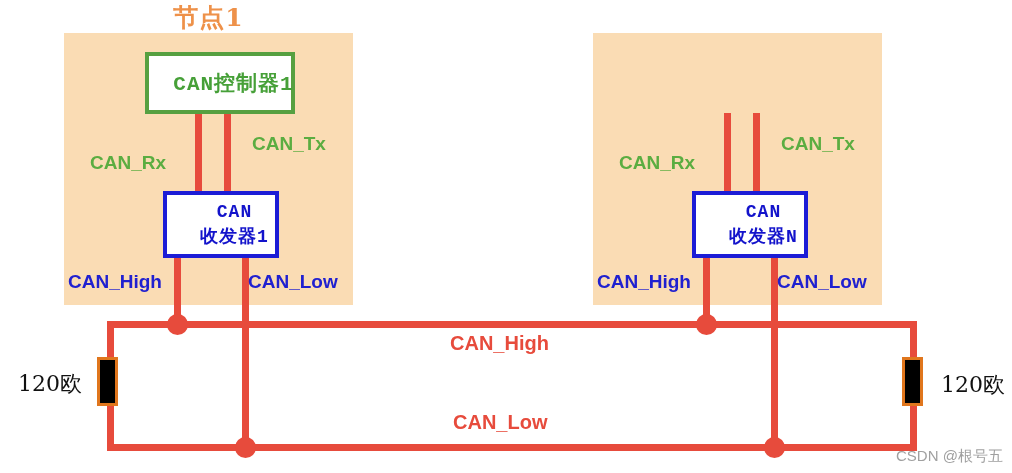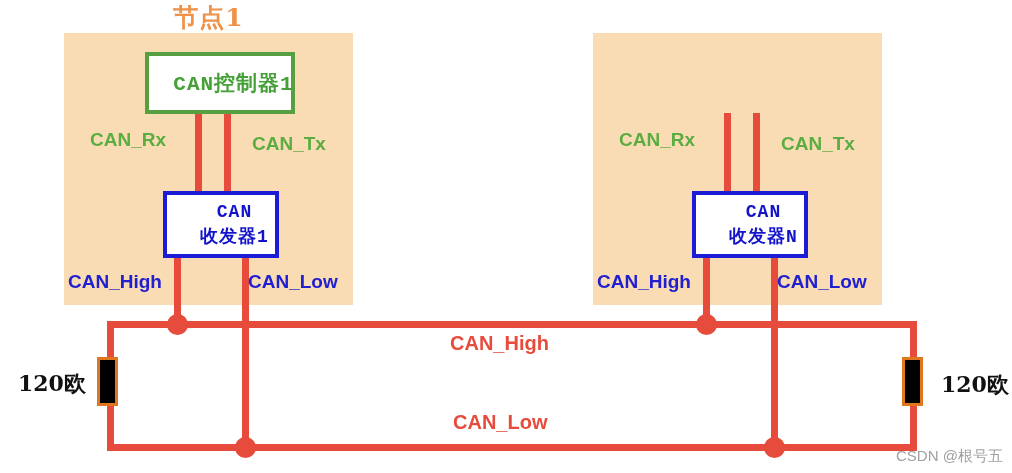--- a/index.html
+++ b/index.html
@@ -39,21 +39,21 @@
     font-size:18px;color:var(--blue_text);letter-spacing:1px;line-height:1.35;white-space:nowrap;
   }
   .wire-v{position:absolute;width:7px;background:var(--wire_red);}
   .wire-rx{left:131px;top:113px;height:80px;}
   .wire-tx{left:160px;top:113px;height:80px;}
   .wire-high{left:110px;top:255px;height:70px;}
   .wire-low{left:178px;top:255px;height:196px;}
   .sig-label{position:absolute;font-size:19px;font-weight:bold;white-space:nowrap;}
   .lbl-green{color:var(--green_label);}
   .lbl-blue{color:var(--blue_label);}
-  .lbl-rx{left:26px;top:129px;}
+  .lbl-rx{left:26px;top:152px;}
   .lbl-tx{left:188px;top:133px;}
   .lbl-high{left:4px;top:271px;}
   .lbl-low{left:184px;top:271px;}
   .bus-h{position:absolute;height:7px;background:var(--wire_red);}
   .bus-top{left:107px;top:321px;width:810px;}
   .bus-bottom{left:107px;top:444px;width:810px;}
   .bus-drop{position:absolute;width:7px;height:130px;top:321px;background:var(--wire_red);}
   .drop-left{left:107px;}
   .drop-right{left:910px;}
   .dot{position:absolute;width:21px;height:21px;border-radius:50%;background:var(--wire_red);}
@@ -61,21 +61,21 @@
   .dot-2{left:235px;top:437px;}
   .dot-3{left:696px;top:314px;}
   .dot-4{left:764px;top:437px;}
   .resistor{position:absolute;width:21px;height:49px;top:357px;background:#000;border:3px solid var(--resistor_border);box-sizing:border-box;}
   .res-left{left:97px;}
   .res-right{left:902px;}
   .bus-label{position:absolute;font-size:20px;font-weight:bold;color:var(--wire_red);white-space:nowrap;}
   .bus-label-high{left:450px;top:332px;}
   .bus-label-low{left:453px;top:411px;}
   .ohm-label{
-    position:absolute;font-family:"DejaVu Serif",serif;font-size:22px;color:#111;white-space:nowrap;font-weight:bold;
+    position:absolute;font-family:"DejaVu Serif",serif;font-size:22px;color:#111;white-space:nowrap;
   }
   .ohm-left{left:18px;top:369px;}
   .ohm-right{left:941px;top:370px;}
   .watermark{
     position:absolute;left:896px;top:447px;font-size:15px;color:var(--watermark_gray);white-space:nowrap;
   }
 </style>
 </head>
 <body>
 

